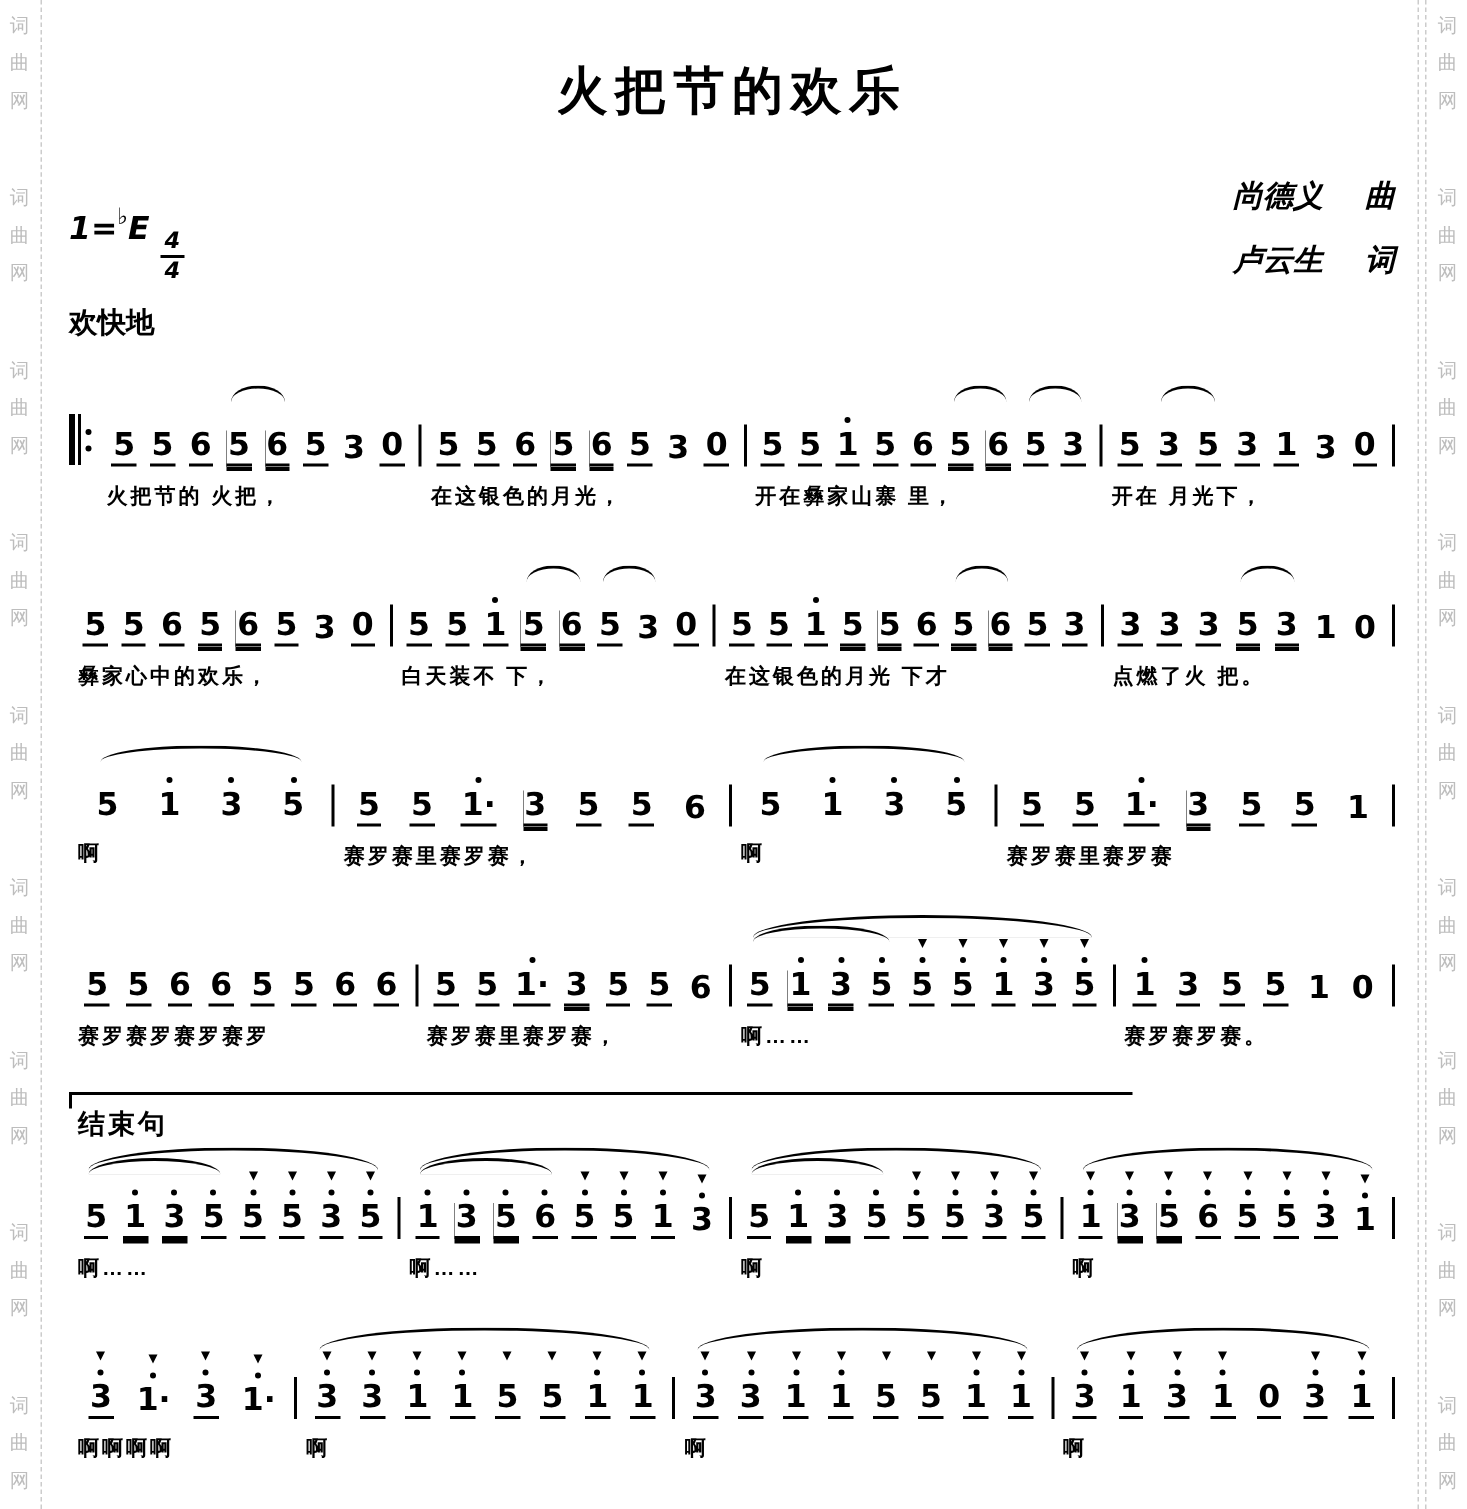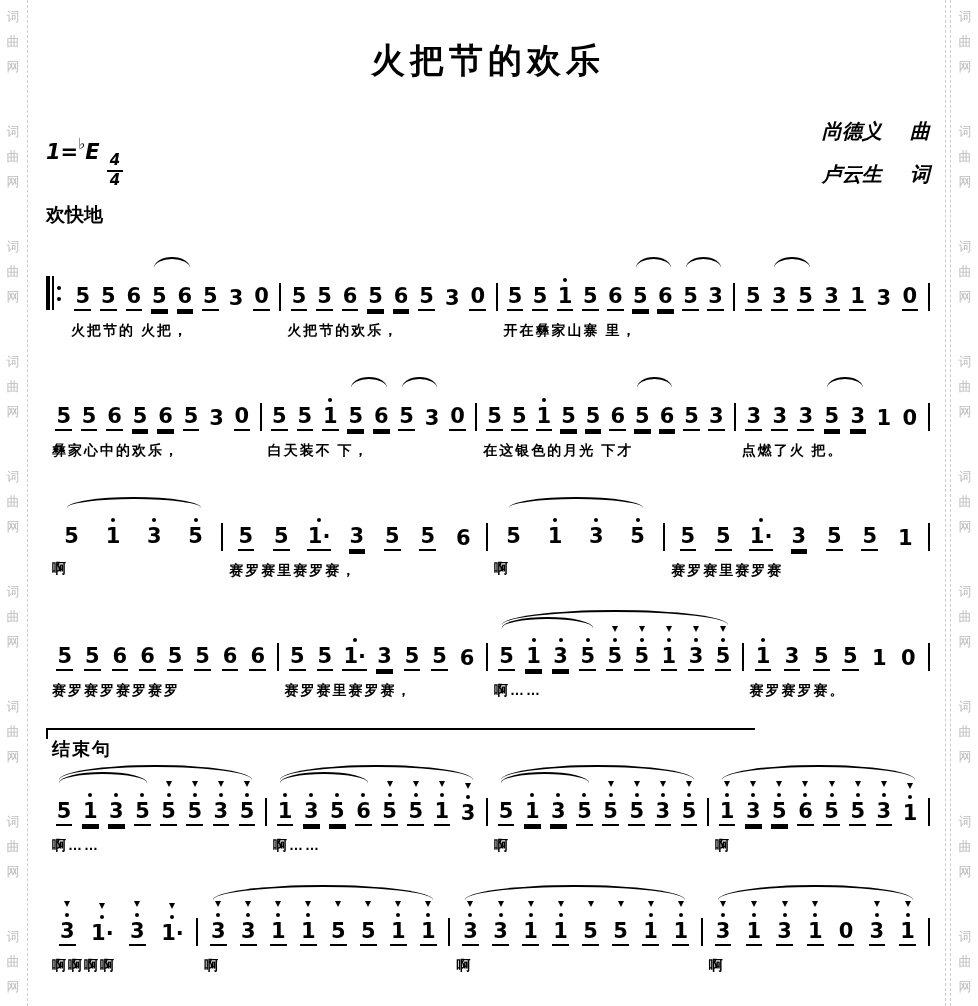--- a/index.html
+++ b/index.html
@@ -281,21 +281,21 @@
                 <div class="n-st"></div>
                 <div class="n-hi"></div>
                 <div class="n-d">3</div>
               </div>
               <div class="note">
                 <div class="n-st"></div>
                 <div class="n-hi"></div>
                 <div class="n-d u1">0</div>
               </div>
             </div>
-            <div class="m-lyric">火把节的欢乐，</div>
+            <div class="m-lyric">在这银色的月光，</div>
           </div>
           <div class="bar"></div>
           <div class="measure" style="flex-grow: 11;">
             <div class="m-notes">
               <div class="note">
                 <div class="n-st"></div>
                 <div class="n-hi"></div>
                 <div class="n-d u1">5</div>
               </div>
               <div class="note">
@@ -378,20 +378,21 @@
                 <div class="n-hi"></div>
                 <div class="n-d">3</div>
               </div>
               <div class="note">
                 <div class="n-st"></div>
                 <div class="n-hi"></div>
                 <div class="n-d u1">0</div>
               </div>
               <div class="slur" style="left: 39px; width: 36px; top: 9px; height: 9px;"></div>
             </div>
+            <div class="m-lyric">开在 月光下，</div>
           </div>
           <div class="bar"></div>
         </div>
       </div>
       <div class="line-block">
         <div class="notes-row">
           <div class="measure" style="flex-grow: 10;">
             <div class="m-notes">
               <div class="note">
                 <div class="n-st"></div>

